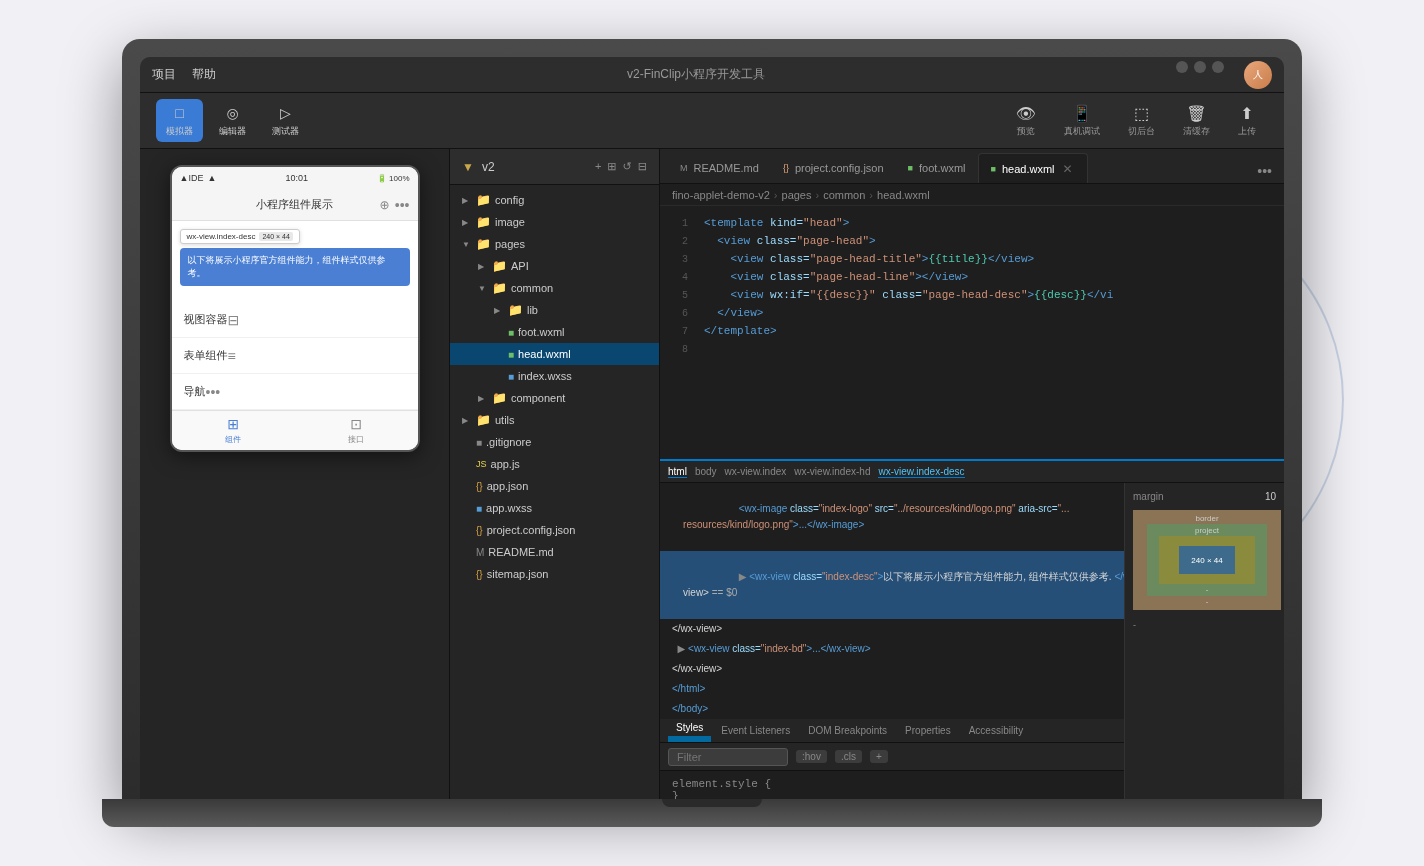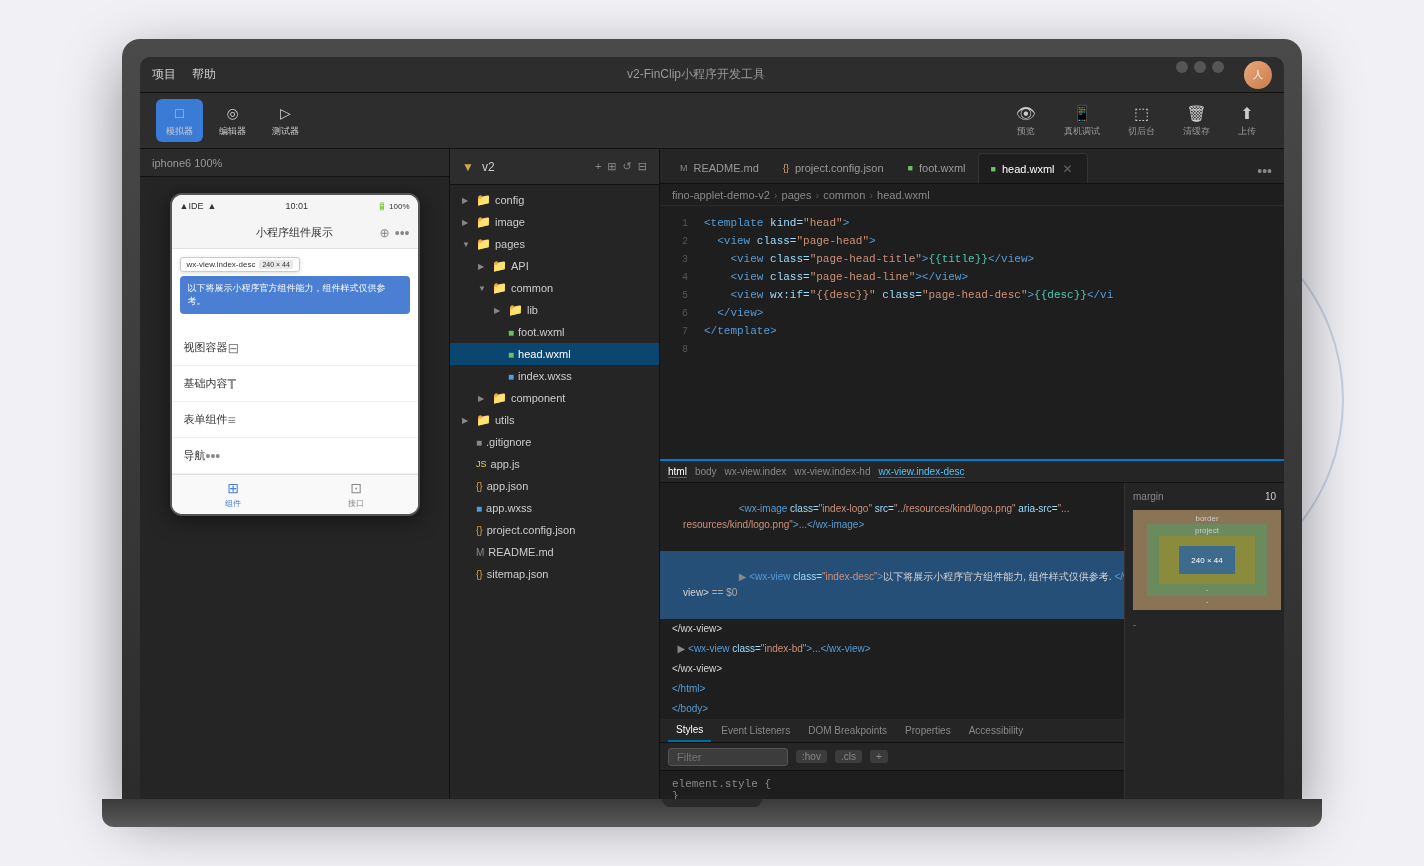--- a/index.html
+++ b/index.html
@@ -592,21 +592,21 @@
       padding: 0 8px;
       height: 22px;
       display: flex;
       align-items: center;
       font-size: 10px;
       color: #888;
       cursor: pointer;
     }
     .element-tab.active {
       color: #fff;
-      border-bottom: 2px solid #0369a1;
+      border-bottom: 6px solid #0369a1;
     }
   </style>
 </head>
 <body>
 
 <div class="bg-circle bg-circle-1"></div>
 <div class="bg-circle bg-circle-2"></div>
 <div class="bg-circle bg-circle-3"></div>
 
 <div style="display:flex; flex-direction:column; align-items:center;">
@@ -668,23 +668,20 @@
             <div class="toolbar-action">
               <div class="toolbar-action-icon">⬆</div>
               <div class="toolbar-action-label">上传</div>
             </div>
           </div>
         </div>
 
         <div class="main-content">
 
           <div class="left-panel">
-            <div class="left-panel-header">
-              <span>iphone6 100%</span>
-            </div>
             <div class="phone-container">
               <div class="phone-frame">
 
                 <div class="phone-status-bar">
                   <div class="phone-status-left">
                     <span>▲IDE</span>
                     <span>▲</span>
                   </div>
                   <div style="font-size:9px;font-weight:500;">10:01</div>
                   <div class="phone-status-right">
@@ -710,24 +707,20 @@
 
                   <div class="phone-highlighted">
                     <span>以下将展示小程序官方组件能力，组件样式仅供参考。</span>
                   </div>
                 </div>
 
                 <div class="phone-nav-items">
                   <div class="phone-nav-item">
                     <span>视图容器</span>
                     <span class="phone-nav-icon">⊟</span>
-                  </div>
-                  <div class="phone-nav-item">
-                    <span>基础内容</span>
-                    <span class="phone-nav-icon" style="font-weight:bold;">T</span>
                   </div>
                   <div class="phone-nav-item">
                     <span>表单组件</span>
                     <span class="phone-nav-icon">≡</span>
                   </div>
                   <div class="phone-nav-item">
                     <span>导航</span>
                     <span class="phone-nav-icon">•••</span>
                   </div>
                 </div>

